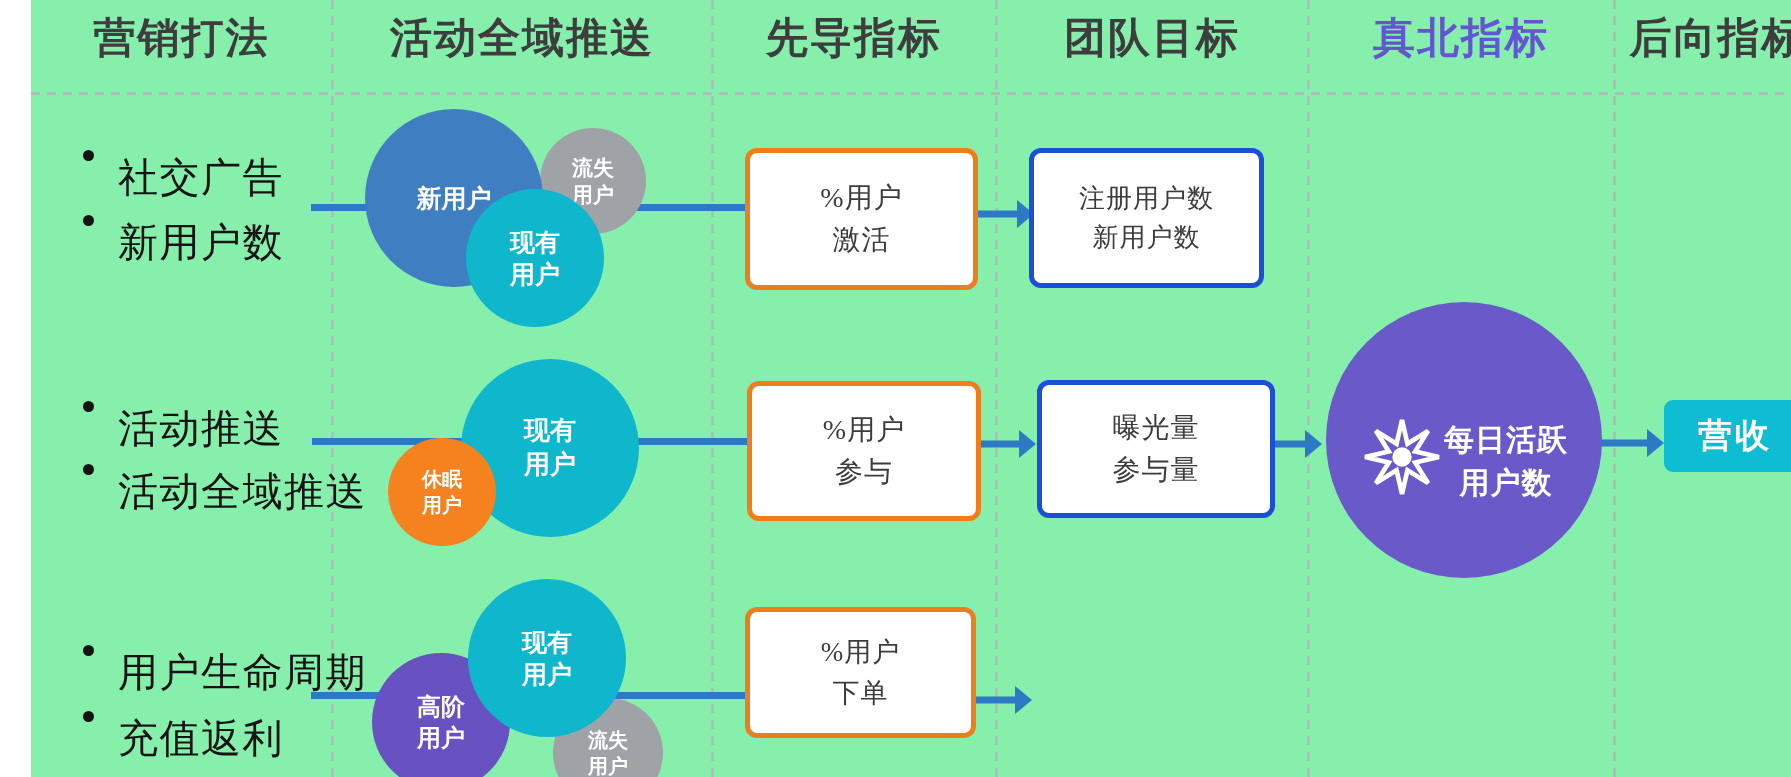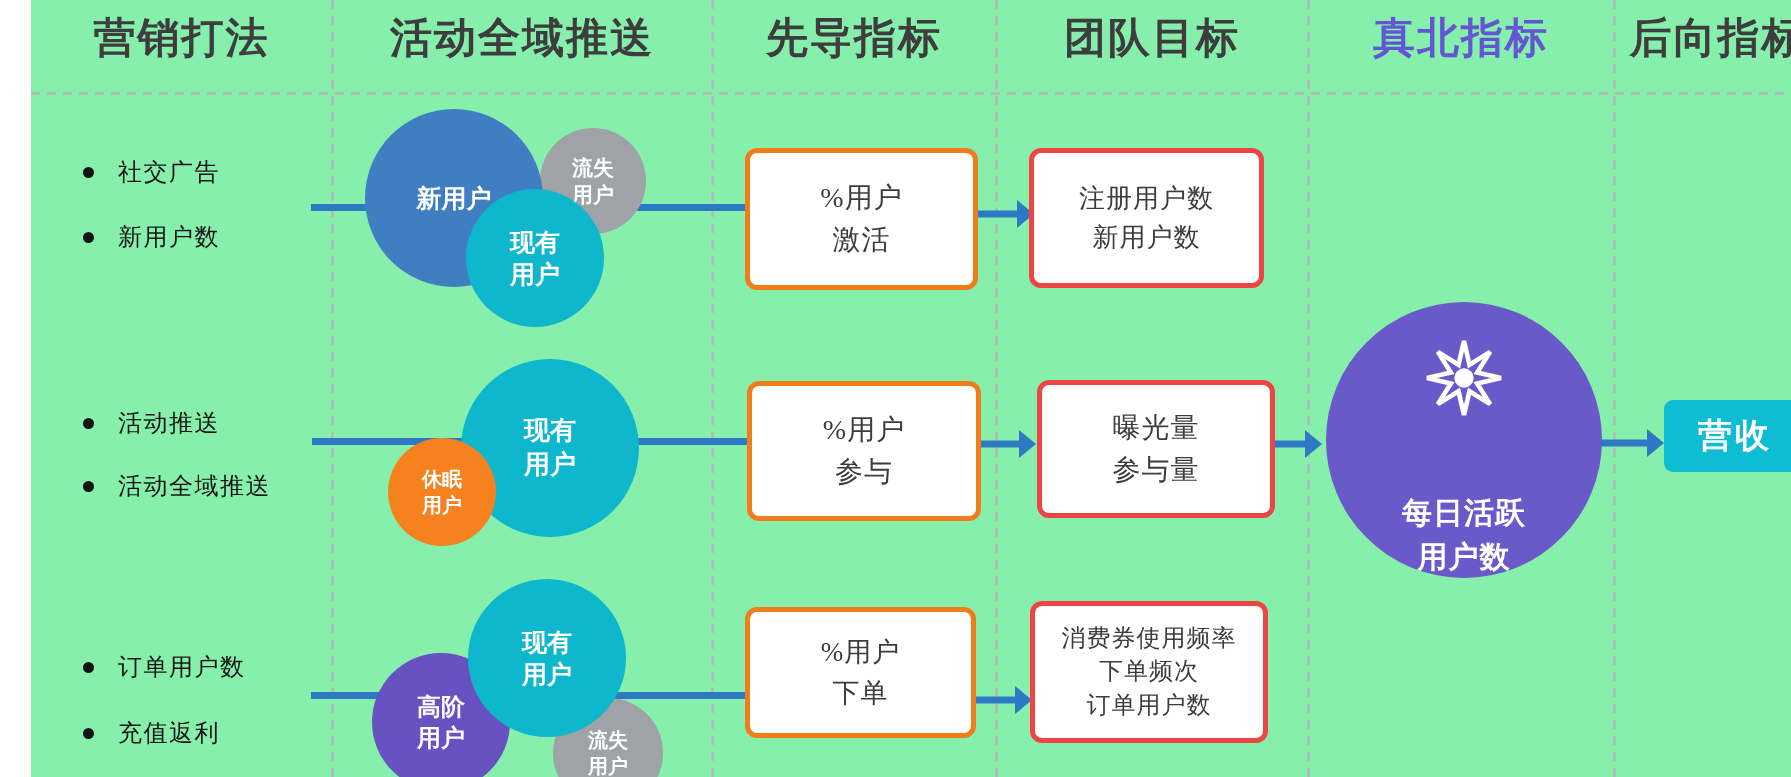--- a/index.html
+++ b/index.html
@@ -14,22 +14,22 @@
   .col-header{
     position:absolute;top:10px;height:56px;z-index:2;
     display:flex;align-items:center;justify-content:center;
     font-size:42px;font-weight:bold;color:#3d3d3d;letter-spacing:2px;white-space:nowrap;
   }
   .col-header.accent{color:#6356d2;}
 
   
   .bullet{
     position:absolute;left:52px;height:44px;z-index:2;
-    display:flex;align-items:center;
-    font-size:24px;color:#141414;letter-spacing:1.5px;white-space:nowrap;
+    display:flex;
+    font-size:40px;color:#141414;letter-spacing:1.5px;white-space:nowrap;
   }
   .bullet .dot{
     width:11px;height:11px;border-radius:50%;background:#141414;
     margin-right:24px;flex:0 0 auto;
   }
 
   
   .circle{
     position:absolute;border-radius:50%;
     display:flex;align-items:center;justify-content:center;text-align:center;
@@ -44,33 +44,33 @@
   #c-r3-teal  {left:437px;top:579px;width:158px;height:158px;background:#0fb7cd;z-index:4;font-size:25px;}
   #c-r3-gray  {left:522px;top:698px;width:110px;height:110px;background:#9fa2a6;z-index:3;font-size:20px;}
 
   
   .obox,.bbox{
     position:absolute;z-index:2;background:#fff;border-radius:12px;
     display:flex;align-items:center;justify-content:center;text-align:center;
     color:#3c3c3c;white-space:pre-line;line-height:1.5;letter-spacing:1px;font-family:Liberation Serif, serif;
   }
   .obox{border:5px solid #ef7d1a;}
-  .bbox{border:5px solid #ef4444;}
+  .bbox{border:5px solid #1d4ed8;}
   #b-r1-orange{left:714px;top:148px;width:223px;height:132px;font-size:28px;}
   #b-r1-blue  {left:998px;top:148px;width:225px;height:130px;font-size:26px;}
   #b-r2-orange{left:716px;top:381px;width:224px;height:130px;font-size:28px;}
   #b-r2-blue  {left:1006px;top:380px;width:228px;height:128px;font-size:28px;}
   #b-r3-orange{left:714px;top:607px;width:221px;height:121px;font-size:27px;}
   #b-r3-blue  {left:999px;top:601px;width:228px;height:132px;font-size:24px;line-height:1.4;}
 
   
   #north-star{
     position:absolute;left:1295px;top:302px;width:276px;height:276px;border-radius:50%;
-    background:#6a5ac9;z-index:2;display:flex;flex-direction:column;align-items:center;
-    justify-content:space-between;padding-top:34px;box-sizing:border-box;
+    background:#6a5ac9;z-index:2;display:flex;flex-direction:row;align-items:center;
+    justify-content:center;padding-top:34px;box-sizing:border-box;
   }
   #north-star .ns-label{
     margin-top:8px;color:#fff;font-size:30px;font-weight:600;text-align:center;
     white-space:pre-line;line-height:1.45;letter-spacing:1px;
   }
 
   
   #revenue{
     position:absolute;left:1633px;top:400px;width:142px;height:72px;z-index:2;
     background:#0fbdd3;border-radius:9px;display:flex;align-items:center;justify-content:center;
@@ -130,21 +130,21 @@
     <span class="dot"></span>
     <span>活动推送</span>
   </div>
   <div class="bullet" style="top:464px">
     <span class="dot"></span>
     <span>活动全域推送</span>
   </div>
 
   <div class="bullet" style="top:645px">
     <span class="dot"></span>
-    <span>订单用户数</span>
+    <span>用户生命周期</span>
   </div>
   <div class="bullet" style="top:711px">
     <span class="dot"></span>
     <span>充值返利</span>
   </div>
 
   <div class="circle" id="c-r1-gray">流失
 用户</div>
   <div class="circle" id="c-r1-blue">新用户</div>
   <div class="circle" id="c-r1-teal">现有
@@ -166,23 +166,20 @@
 激活</div>
   <div class="obox" id="b-r2-orange">%用户
 参与</div>
   <div class="obox" id="b-r3-orange">%用户
 下单</div>
 
   <div class="bbox" id="b-r1-blue">注册用户数
 新用户数</div>
   <div class="bbox" id="b-r2-blue">曝光量
 参与量</div>
-  <div class="bbox" id="b-r3-blue">消费券使用频率
-下单频次
-订单用户数</div>
 
   <div id="north-star">
     <svg width="84" height="84" viewBox="-50 -50 100 100">
       <polygon fill="none" stroke="#ffffff" stroke-width="5.5" points="0,-44 6.5,-15.7 31.1,-31.1 15.7,-6.5 44,0 15.7,6.5 31.1,31.1 6.5,15.7 0,44 -6.5,15.7 -31.1,31.1 -15.7,6.5 -44,0 -15.7,-6.5 -31.1,-31.1 -6.5,-15.7"></polygon>
       <circle cx="0" cy="0" r="11.5" fill="#ffffff"></circle>
     </svg>
     <div class="ns-label">每日活跃
 用户数</div>
   </div>
 

